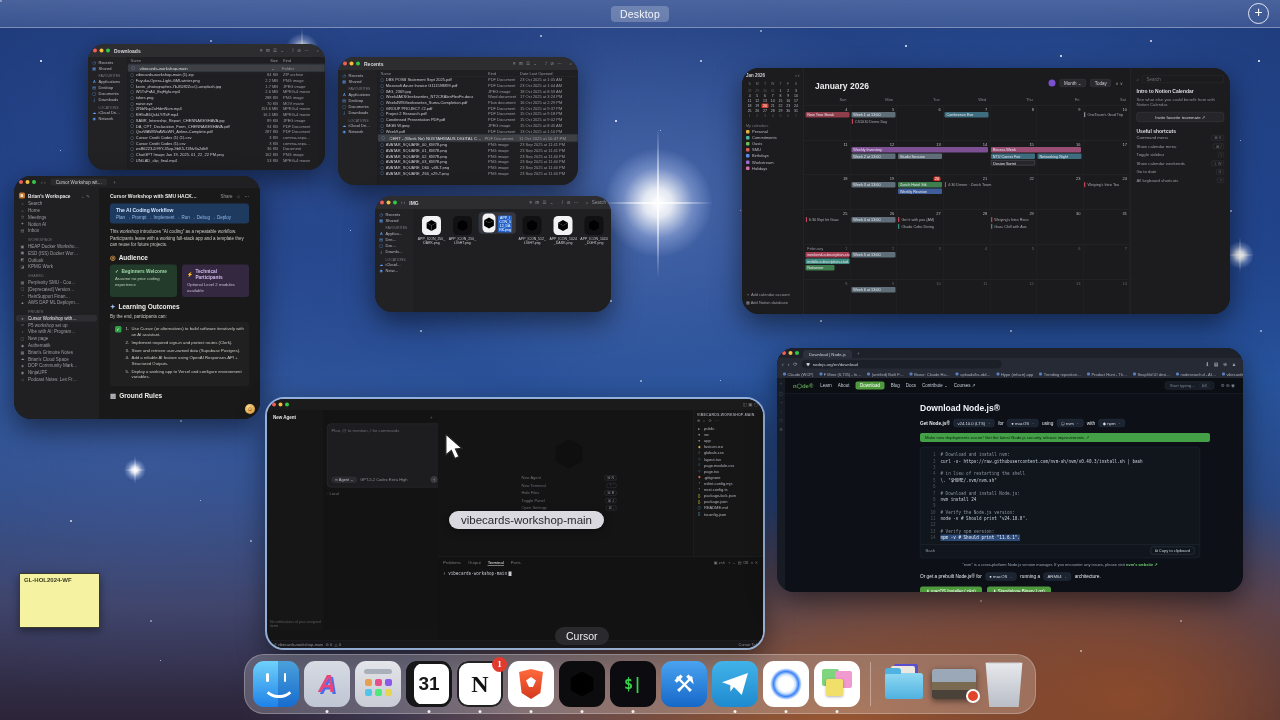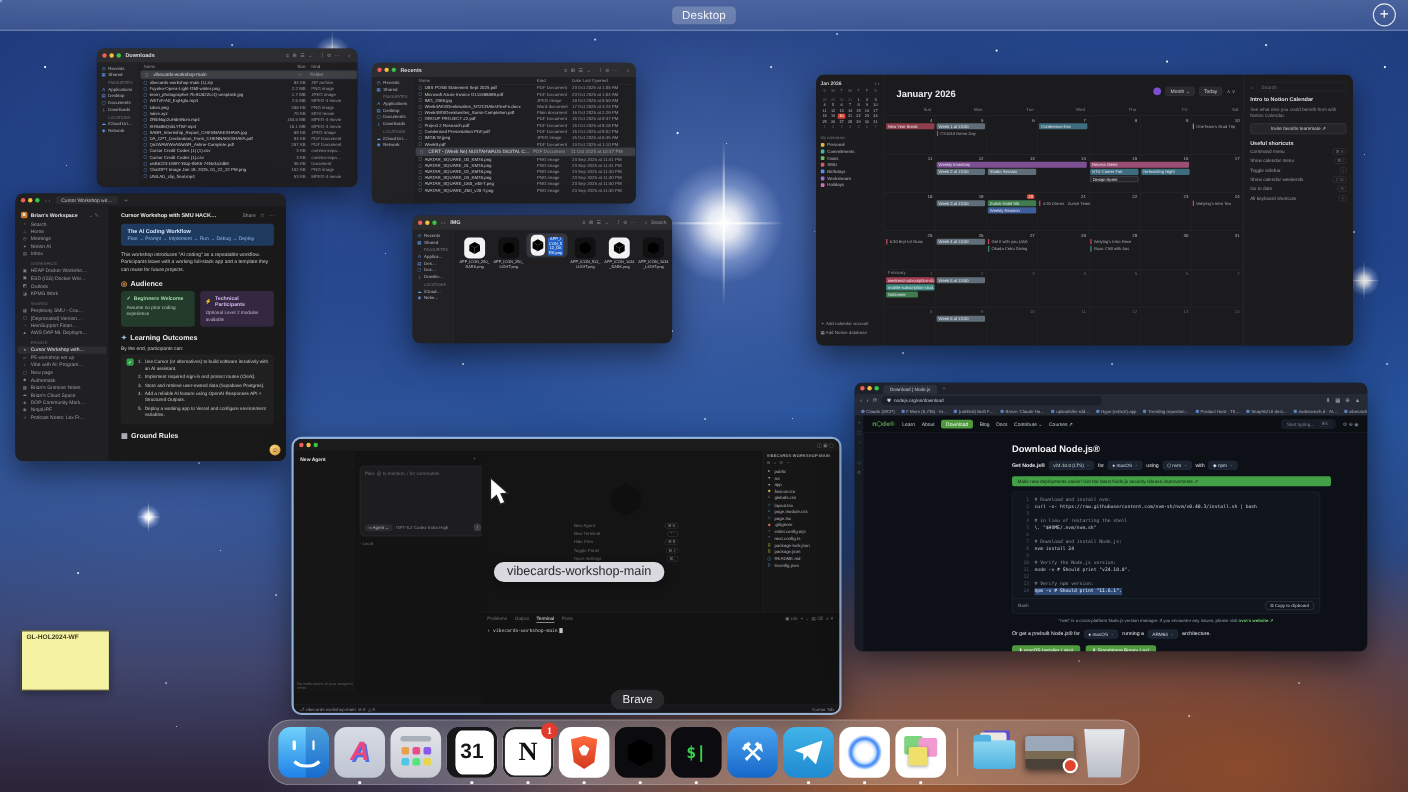--- a/index.html
+++ b/index.html
@@ -43,21 +43,21 @@
   .flare .h{transform:translate(-50%,-50%) rotate(90deg)}
   
   #topbar{position:absolute;left:0;top:0;width:1280px;height:27px;
     background:linear-gradient(180deg,rgba(96,120,175,.65),rgba(80,104,160,.55));
     border-bottom:1px solid rgba(255,255,255,.28);display:flex;align-items:center;justify-content:center}
   #space-pill{background:rgba(255,255,255,.22);border-radius:4px;color:#f2f4fa;font-size:10.5px;
     padding:2px 9px;letter-spacing:.2px}
   #add-space{position:absolute;right:11px;top:3px;width:19px;height:19px;border:1.5px solid rgba(255,255,255,.85);
     border-radius:50%;color:#fff;font-size:14px;line-height:16px;text-align:center}
   
-  .win{position:absolute;background:#252527;border-radius:7px;box-shadow:0 10px 28px rgba(0,0,0,.5);overflow:hidden}
+  .win{position:absolute;background:#252527;border-radius:17px;box-shadow:0 10px 28px rgba(0,0,0,.5);overflow:hidden}
   .half{position:absolute;left:0;top:0;width:200%;height:200%;transform:scale(.5);transform-origin:0 0}
   .tl{display:flex;gap:5px;align-items:center}
   .tl i{width:8px;height:8px;border-radius:50%;display:block}
   .tl .r{background:#f05f57}.tl .y{background:#f6bd3b}.tl .g{background:#33c748}
   
   .f-tb{height:26px;background:#2d2d30;border-bottom:1px solid #1c1c1e;display:flex;align-items:center;padding:0 10px;gap:8px}
   .f-title{color:#d8d8dc;font-size:10px;font-weight:bold}
   .f-tools{margin-left:auto;color:#8e8e96;font-size:9px;letter-spacing:2px}
   .f-body{position:absolute;left:0;right:0;bottom:0;display:flex}
   .f-side{width:78px;background:#222225;border-right:1px solid #1a1a1c;padding:4px 0;overflow:hidden}
@@ -1635,21 +1635,21 @@
       </div>
     </div>
   </div>
 </div>
 
 <div id="sticky">
   <div class="tx">GL-HOL2024-WF</div>
 </div>
 
 <div id="tooltip">vibecards-workshop-main</div>
-<div id="applabel">Brave</div>
+<div id="applabel">Cursor</div>
 
 <svg id="pointer" width="22" height="26" viewBox="0 0 14 19">
   <polygon points="1,0 1,15.5 5,12.2 7.6,18 10.8,16.6 8.2,11 13,10.6" fill="#fff" stroke="#222" stroke-width="1"></polygon>
 </svg>
 
 <div id="dock">
   <div class="dk dk-finder">
       <span class="eye" style="left:13px"></span>
       <span class="eye" style="right:13px"></span>
       <span class="smile"></span>

